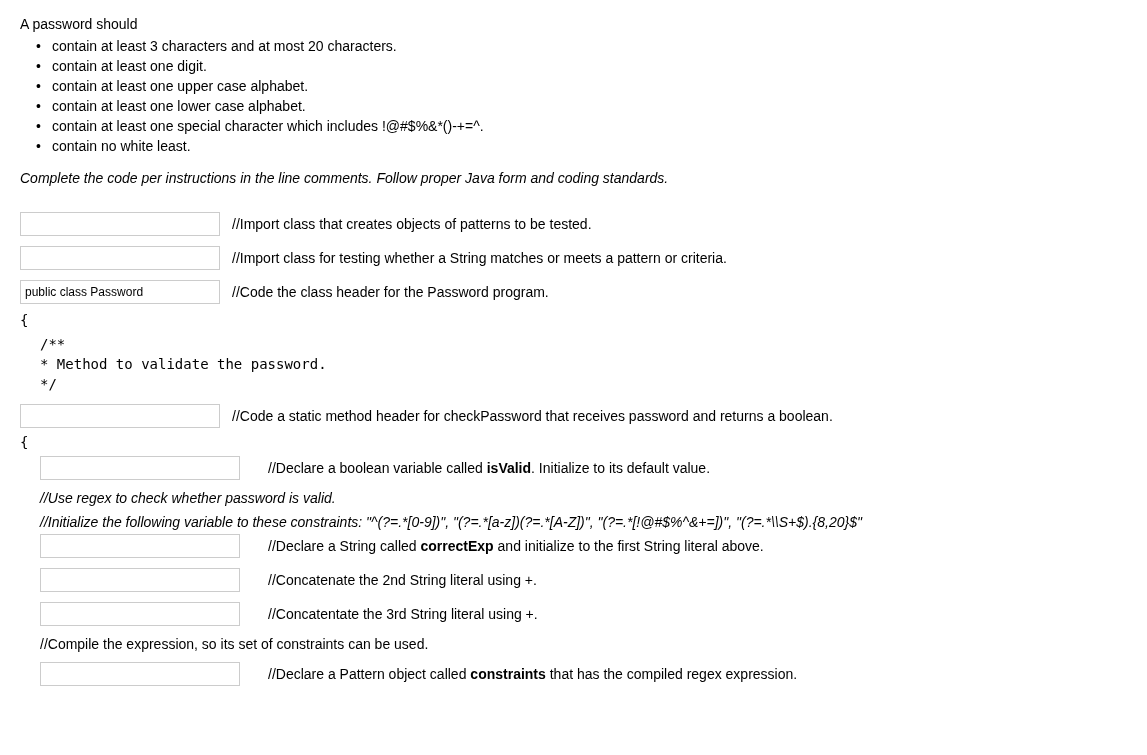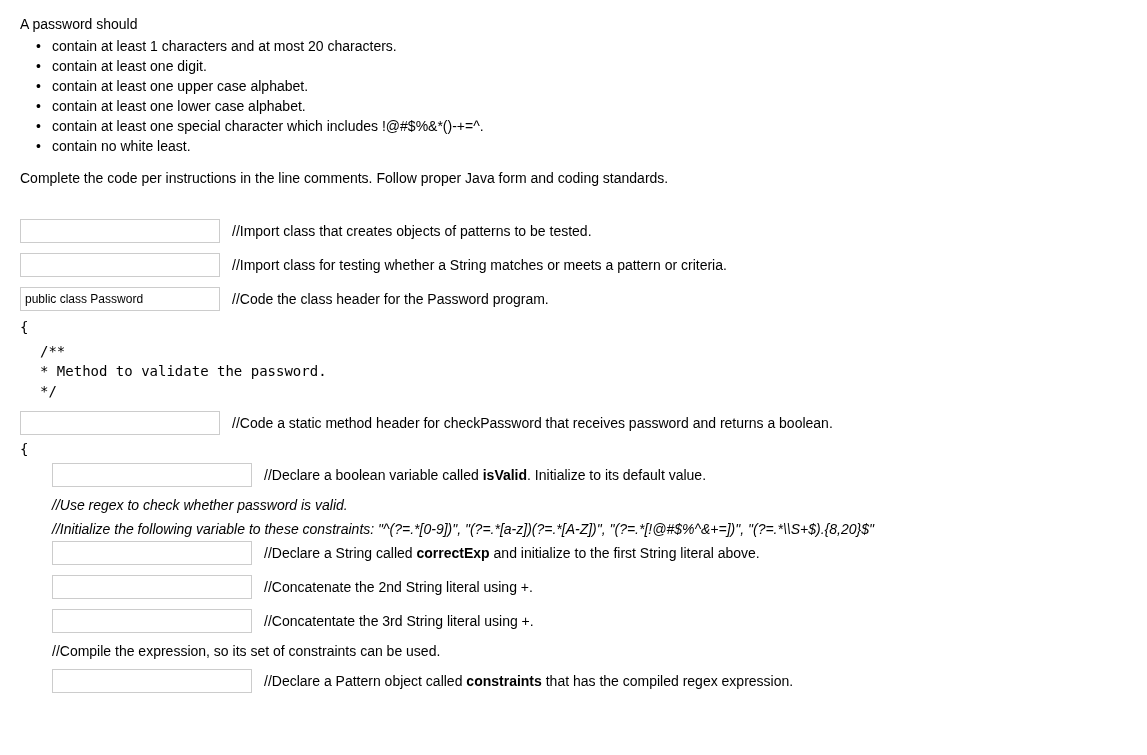--- a/index.html
+++ b/index.html
@@ -26,21 +26,22 @@
       margin-bottom: 4px;
       position: relative;
       padding-left: 16px;
     }
     .bullet-list li::before {
       content: "•";
       position: absolute;
       left: 0;
     }
     .instructions {
-      margin-bottom: 31px;
+      margin-bottom: 24px;
+      font-style: italic;
     }
     .code-area {
       font-family: Arial, sans-serif;
       font-size: 14px;
     }
     .code-row {
       display: flex;
       align-items: center;
       margin-bottom: 6px;
       min-height: 28px;
@@ -59,21 +60,22 @@
       margin-left: 12px;
       color: #000;
     }
     .code-text {
       font-family: monospace;
       font-size: 14px;
       margin-bottom: 4px;
       margin-top: 4px;
     }
     .indent-1 {
-      margin-left: 32px;
+      margin-left: 20px;
+      gap: 16px;
     }
     .bold {
       font-weight: bold;
     }
     .multiline-comment {
       margin-left: 20px;
       margin-top: 8px;
       margin-bottom: 4px;
     }
     .section-gap {
@@ -88,21 +90,21 @@
     .long-comment {
       margin-bottom: 2px;
       font-style: italic;
     }
   </style>
 </head>
 <body>
 
 <p class="intro-heading">A password should</p>
 <ul class="bullet-list">
-  <li>contain at least 1 characters and at most 20 characters.</li>
+  <li>contain at least 3 characters and at most 20 characters.</li>
   <li>contain at least one digit.</li>
   <li>contain at least one upper case alphabet.</li>
   <li>contain at least one lower case alphabet.</li>
   <li>contain at least one special character which includes !@#$%&amp;*()-+=^.</li>
   <li>contain no white least.</li>
 </ul>
 
 <p class="instructions">Complete the code per instructions in the line comments.  Follow proper Java form and coding standards.</p>
 
 <div class="code-area">

